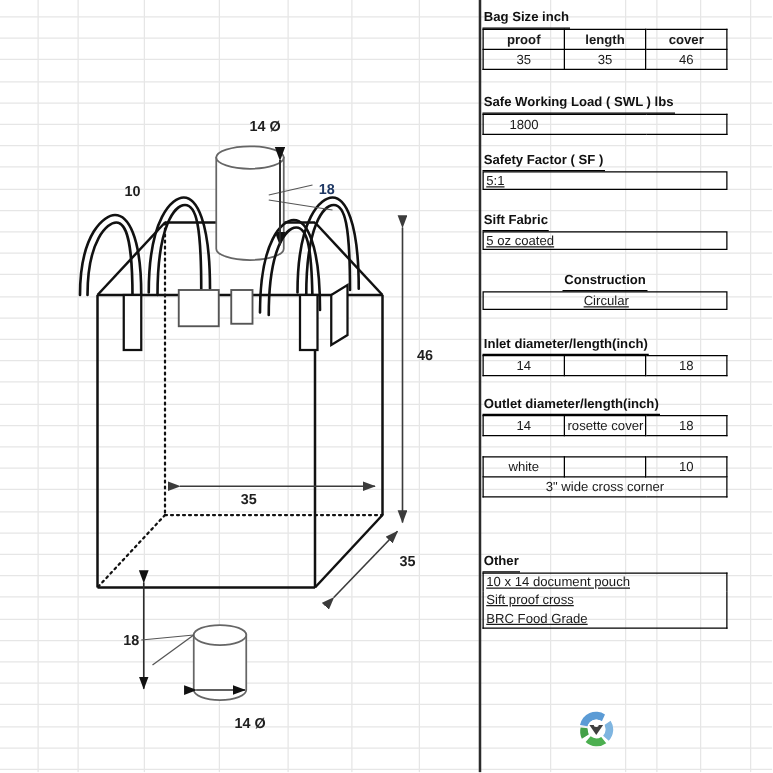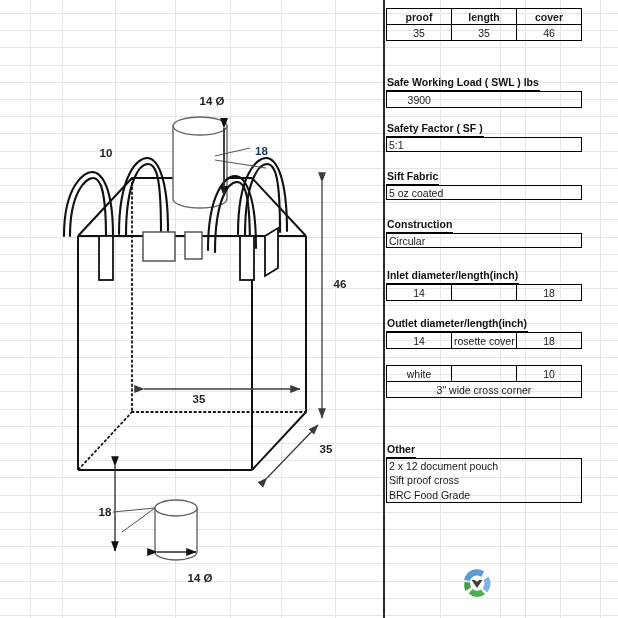--- a/index.html
+++ b/index.html
@@ -102,20 +102,21 @@
     width: 196px;
     border-left: 1.3px solid #000;
     border-right: 1.3px solid #000;
     font-size: 10.5px;
     height: 15px;
     line-height: 15px;
     padding-left: 2px;
     box-sizing: border-box;
     color: #1a1a1a;
     white-space: nowrap;
+    text-decoration: underline;
   }
   .plain-row.top  { border-top: 1.3px solid #000; }
   .plain-row.bot  { border-bottom: 1.3px solid #000; }
   
   #logo {
     position: absolute;
     left: 75px;
     top: 567px;
     width: 32px;
     height: 32px;
@@ -308,20 +309,23 @@
     <text x="326" y="453" text-anchor="middle" font-family="Liberation Sans, sans-serif" font-size="11.5" font-weight="bold" fill="#1f1f1f">35</text>
 
     <text x="105" y="516" text-anchor="middle" font-family="Liberation Sans, sans-serif" font-size="11.5" font-weight="bold" fill="#1f1f1f">18</text>
 
     <text x="200" y="582" text-anchor="middle" font-family="Liberation Sans, sans-serif" font-size="11.5" font-weight="bold" fill="#1f1f1f">14   Ø</text>
   </svg>
 
   <div id="spec-panel">
 
     <div class="spec-block" style="top:8px;">
+      <div class="spec-title-wrap">
+        <span class="spec-title">Bag Size inch</span>
+      </div>
       <table class="spec-table">
         <tbody>
             <tr>
           <td style="font-weight:bold;">proof</td>
           <td style="font-weight:bold;">length</td>
           <td style="font-weight:bold;">cover</td>
         </tr>
         <tr>
           <td>35</td>
           <td>35</td>
@@ -331,21 +335,21 @@
         </table>
     </div>
 
     <div class="spec-block" style="top:76px;">
       <div class="spec-title-wrap">
         <span class="spec-title">Safe Working Load ( SWL ) lbs</span>
       </div>
       <table class="spec-table">
         <tbody>
             <tr>
-          <td style="border-right:none;">3900</td>
+          <td style="border-right:none;">1800</td>
           <td style="border-left:none;border-right:none;"></td>
           <td style="border-left:none;"></td>
         </tr>
       </tbody>
         </table>
     </div>
 
     <div class="spec-block" style="top:122px;">
       <div class="spec-title-wrap">
         <span class="spec-title">Safety Factor ( SF )</span>
@@ -353,21 +357,21 @@
       <div class="plain-row top bot">5:1</div>
     </div>
 
     <div class="spec-block" style="top:170px;">
       <div class="spec-title-wrap">
         <span class="spec-title">Sift Fabric</span>
       </div>
       <div class="plain-row top bot">5 oz coated</div>
     </div>
 
-    <div class="spec-block" style="top:218px;">
+    <div class="spec-block" style="top:218px;text-align:center;">
       <div class="spec-title-wrap">
         <span class="spec-title">Construction</span>
       </div>
       <div class="plain-row top bot">Circular</div>
     </div>
 
     <div class="spec-block" style="top:269px;">
       <div class="spec-title-wrap">
         <span class="spec-title">Inlet diameter/length(inch)</span>
       </div>
@@ -409,21 +413,21 @@
           <td colspan="3">3" wide cross corner</td>
         </tr>
       </tbody>
         </table>
     </div>
 
     <div class="spec-block" style="top:443px;">
       <div class="spec-title-wrap">
         <span class="spec-title">Other</span>
       </div>
-      <div class="plain-row top">2 x 12 document pouch</div>
+      <div class="plain-row top">10 x 14 document pouch</div>
       <div class="plain-row">Sift proof cross</div>
       <div class="plain-row bot">BRC Food Grade</div>
     </div>
 
     <svg id="logo" viewBox="0 0 64 64">
       <g transform="translate(32,32)">
         <path d="M-26,-6 A26,26 0 0 1 14,-23 L9,-12 A15,15 0 0 0 -14,-4 Z" fill="#5b9bd5"></path>
         <path d="M23,-13 A26,26 0 0 1 20,19 L11,11 A15,15 0 0 0 13,-6 Z" fill="#7fb5e0"></path>
         <path d="M16,23 A26,26 0 0 1 -17,21 L-9,12 A15,15 0 0 0 8,13 Z" fill="#4caf50"></path>
         <path d="M-23,16 A26,26 0 0 1 -25,-2 L-13,-1 A15,15 0 0 0 -12,9 Z" fill="#43a047"></path>

